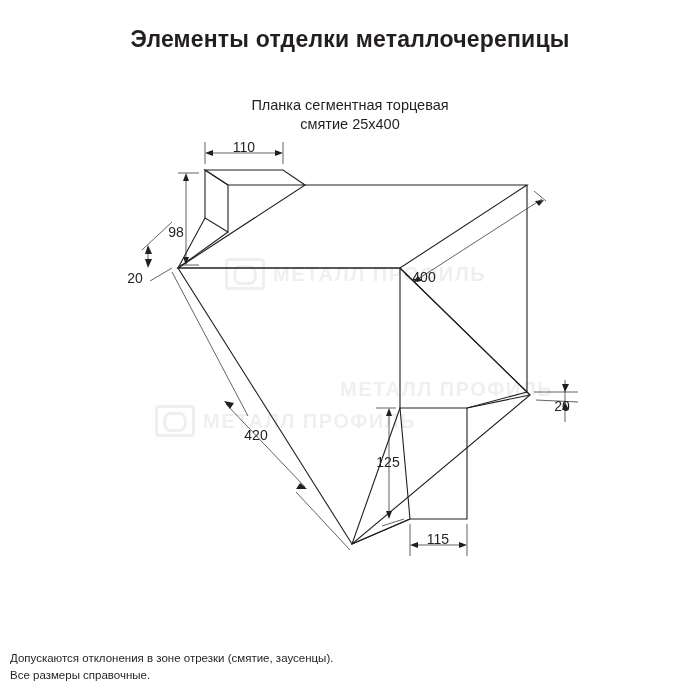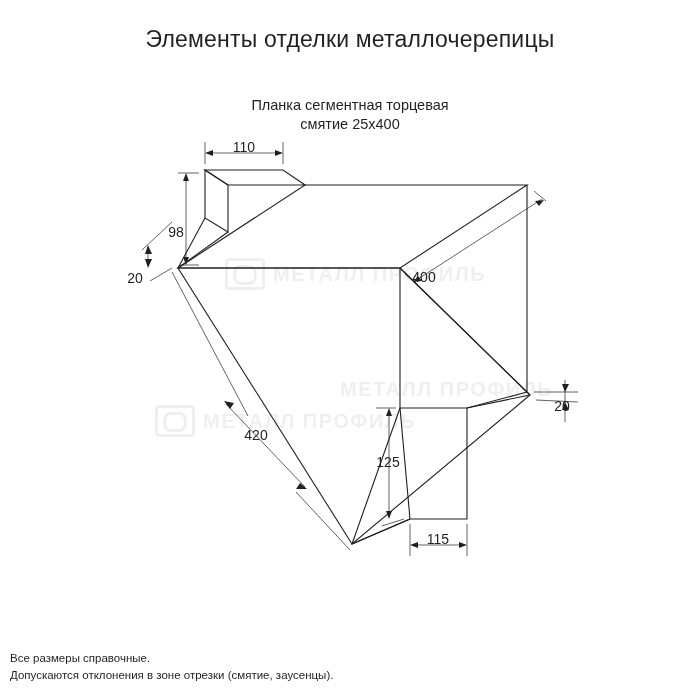--- a/index.html
+++ b/index.html
@@ -20,21 +20,21 @@
     width: 700px;
     height: 700px;
   }
   .main-title {
     position: absolute;
     top: 26px;
     left: 0;
     width: 700px;
     text-align: center;
     font-size: 23px;
-    font-weight: normal;
+    font-weight: bold;
     letter-spacing: 0.2px;
     color: #231f20;
   }
   .subtitle {
     position: absolute;
     top: 96px;
     left: 0;
     width: 700px;
     text-align: center;
     font-size: 14.5px;
@@ -214,17 +214,17 @@
       <text class="dim" x="135" y="283" text-anchor="middle">20</text>
       <text class="dim" x="424" y="282" text-anchor="middle">400</text>
       <text class="dim" x="562" y="411" text-anchor="middle">20</text>
       <text class="dim" x="256" y="440" text-anchor="middle">420</text>
       <text class="dim" x="388" y="467" text-anchor="middle">125</text>
       <text class="dim" x="438" y="544" text-anchor="middle">115</text>
     </g>
   </svg>
 
   <div class="footer">
+    <div>Допускаются отклонения в зоне отрезки (смятие, заусенцы).</div>
     <div>Все размеры справочные.</div>
-    <div>Допускаются отклонения в зоне отрезки (смятие, заусенцы).</div>
   </div>
 
 </div>
 
 </body></html>

